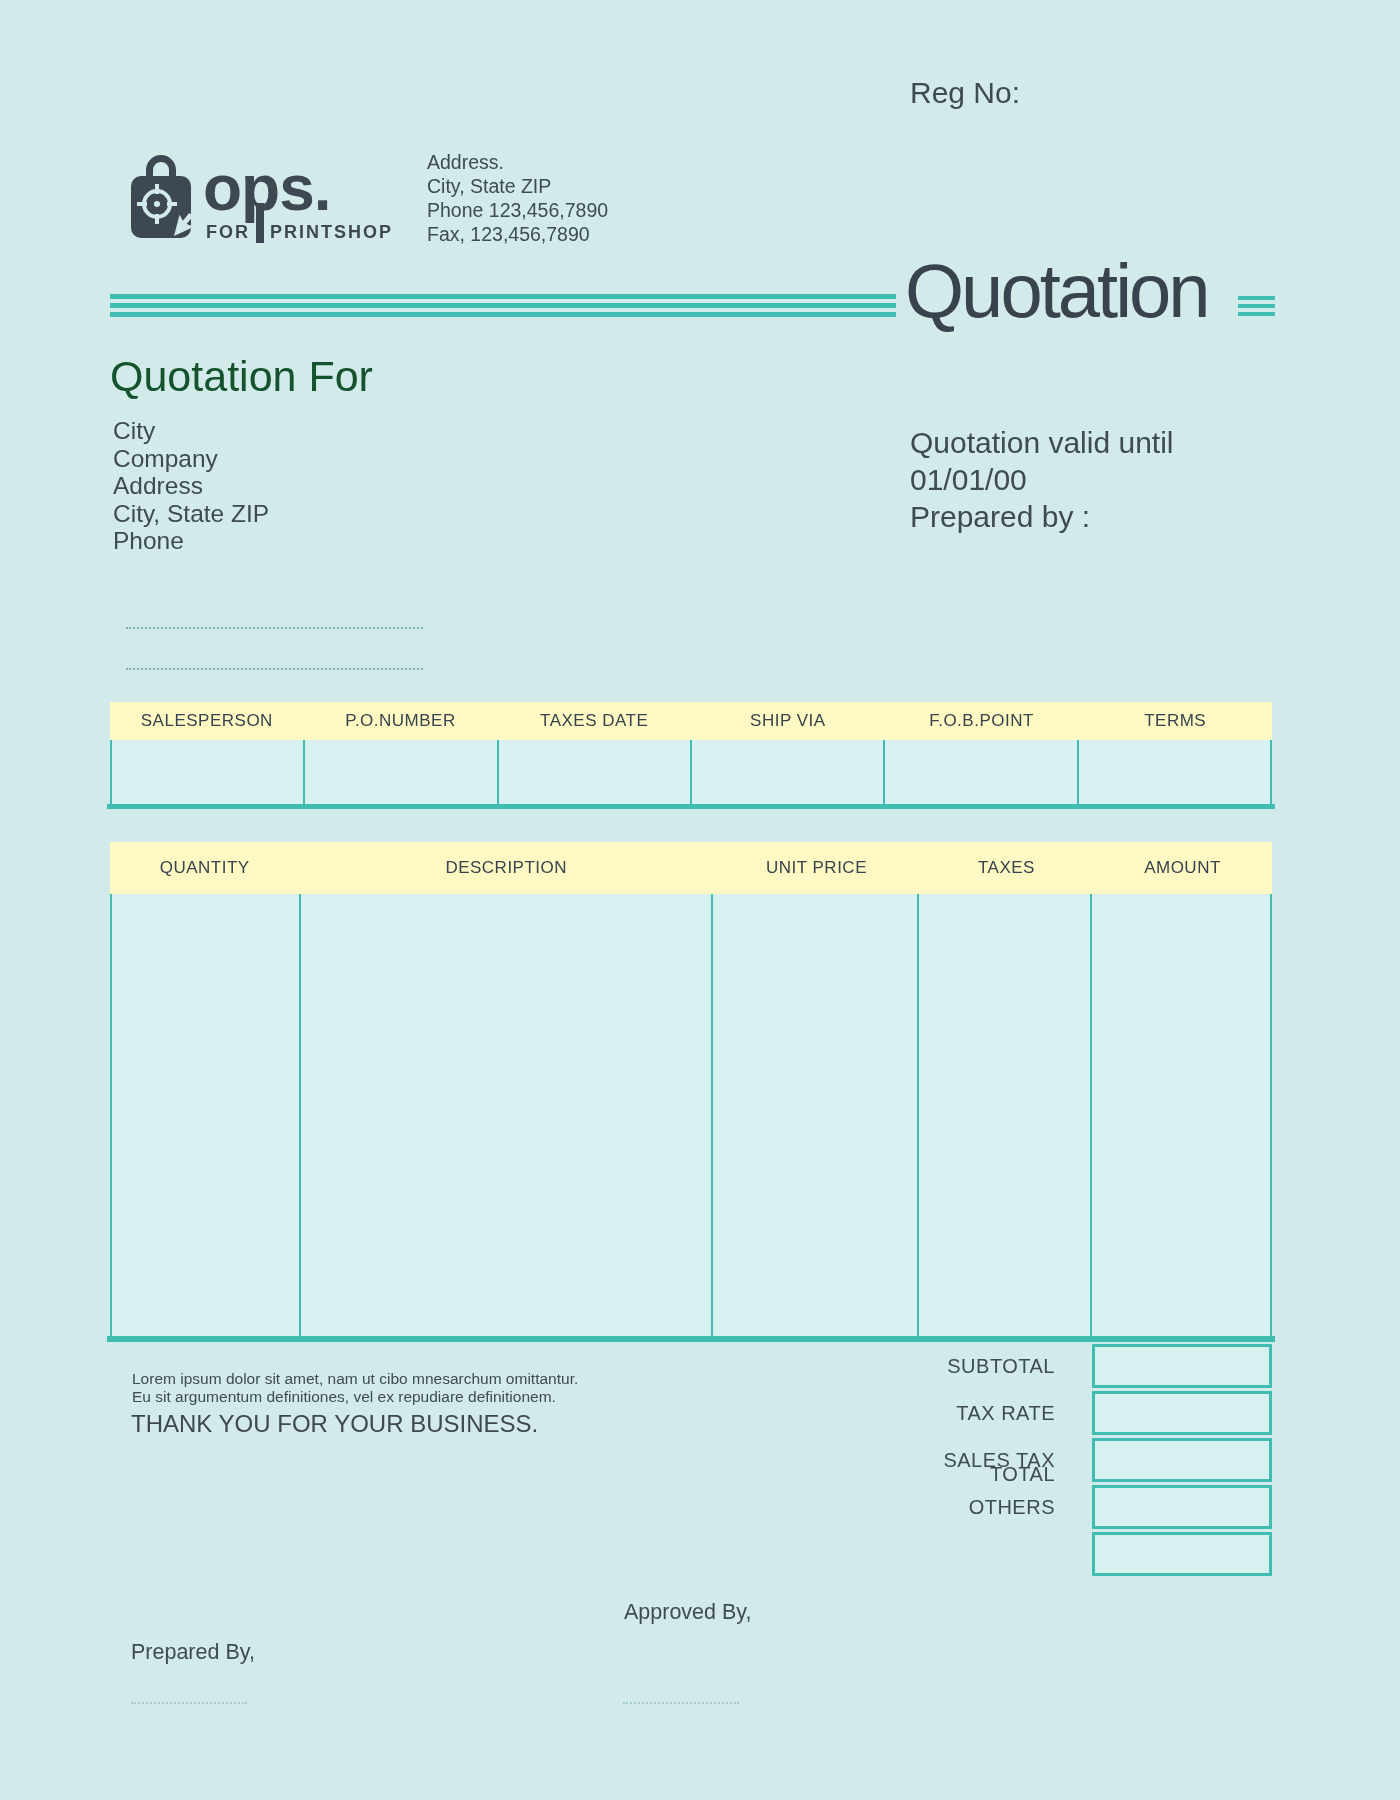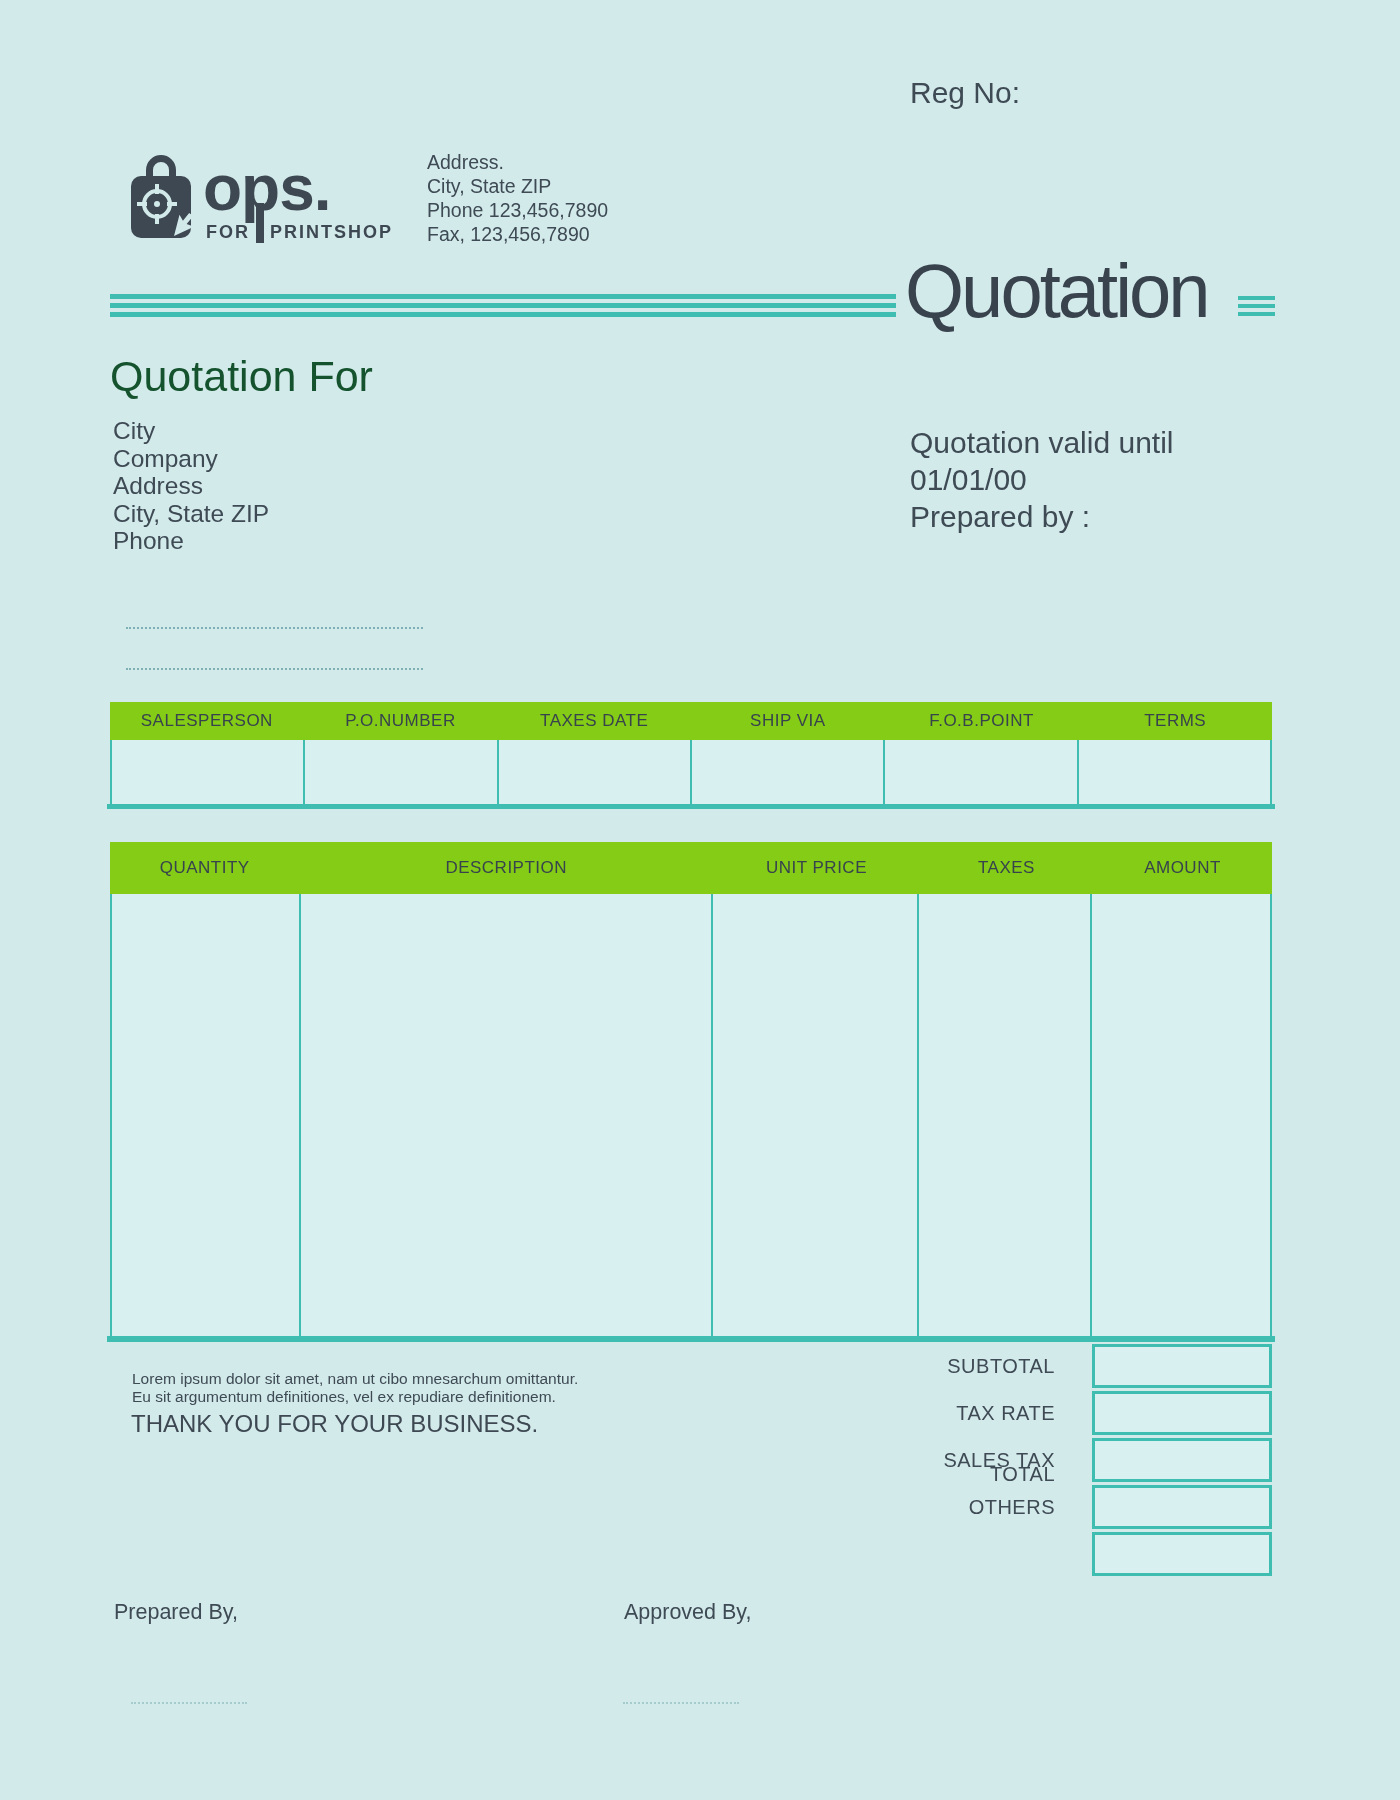--- a/index.html
+++ b/index.html
@@ -38,21 +38,21 @@
   .qfor-heading{left:110px;top:352px;font-size:43px;font-weight:500;color:#14532d;}
   .client-lines{left:113px;top:417px;font-size:24.5px;line-height:27.6px;}
   .valid-block{left:910px;top:424px;font-size:30px;line-height:37px;}
   .comments{left:110px;top:578px;font-size:29.5px;}
   .dotline{border-top:2px dotted #7fb0b4;width:297px;left:126px;height:0;}
   .dotline.l1{top:627px;}
   .dotline.l2{top:668px;}
 
   
   .tbl{left:110px;width:1162px;box-sizing:border-box;}
-  .tbl-header{display:flex;background:#84cc16;color:#37434d;}
+  .tbl-header{display:flex;background:#fef9c3;color:#37434d;}
   .tbl-header .hcell{flex:1;text-align:center;font-size:17px;letter-spacing:.5px;}
   .t1 .tbl-header{height:38px;}
   .t1 .hcell{line-height:38px;}
   .t2 .tbl-header{height:52px;}
   .t2 .hcell{line-height:52px;flex:none;}
   .tbl-body{display:flex;background:#d8f0f0;border:2px solid #3fbdb0;border-top:none;box-sizing:border-box;}
   .tbl-body .bcell{border-right:2px solid #3fbdb0;box-sizing:border-box;}
   .tbl-body .bcell:last-child{border-right:none;}
   .t1 .tbl-body{height:68px;}
   .t1 .bcell{flex:1;}
@@ -63,21 +63,21 @@
   .bar2{top:1336px;height:6px;}
 
   
   .total-label{left:840px;width:215px;height:44px;line-height:44px;text-align:right;font-size:20px;letter-spacing:.5px;}
   .total-box{left:1092px;width:180px;height:44px;background:#d8f0f0;border:3px solid #3fbdb0;box-sizing:border-box;}
 
   
   .note{left:132px;top:1370px;font-size:15.5px;line-height:18.4px;}
   .thankyou{left:131px;top:1410px;font-size:24px;color:#3d4852;}
   .sig-label{top:1600px;font-size:21.5px;}
-  .sig-prepared{left:114px;}
+  .sig-prepared{left:131px;margin-top:40px;}
   .sig-approved{left:624px;}
   .sigline{border-top:2px dotted #a6cbcd;width:116px;height:0;top:1702px;}
   .sigline.s1{left:131px;}
   .sigline.s2{left:623px;}
 </style>
 </head>
 <body>
 
 <div class="page">
 

